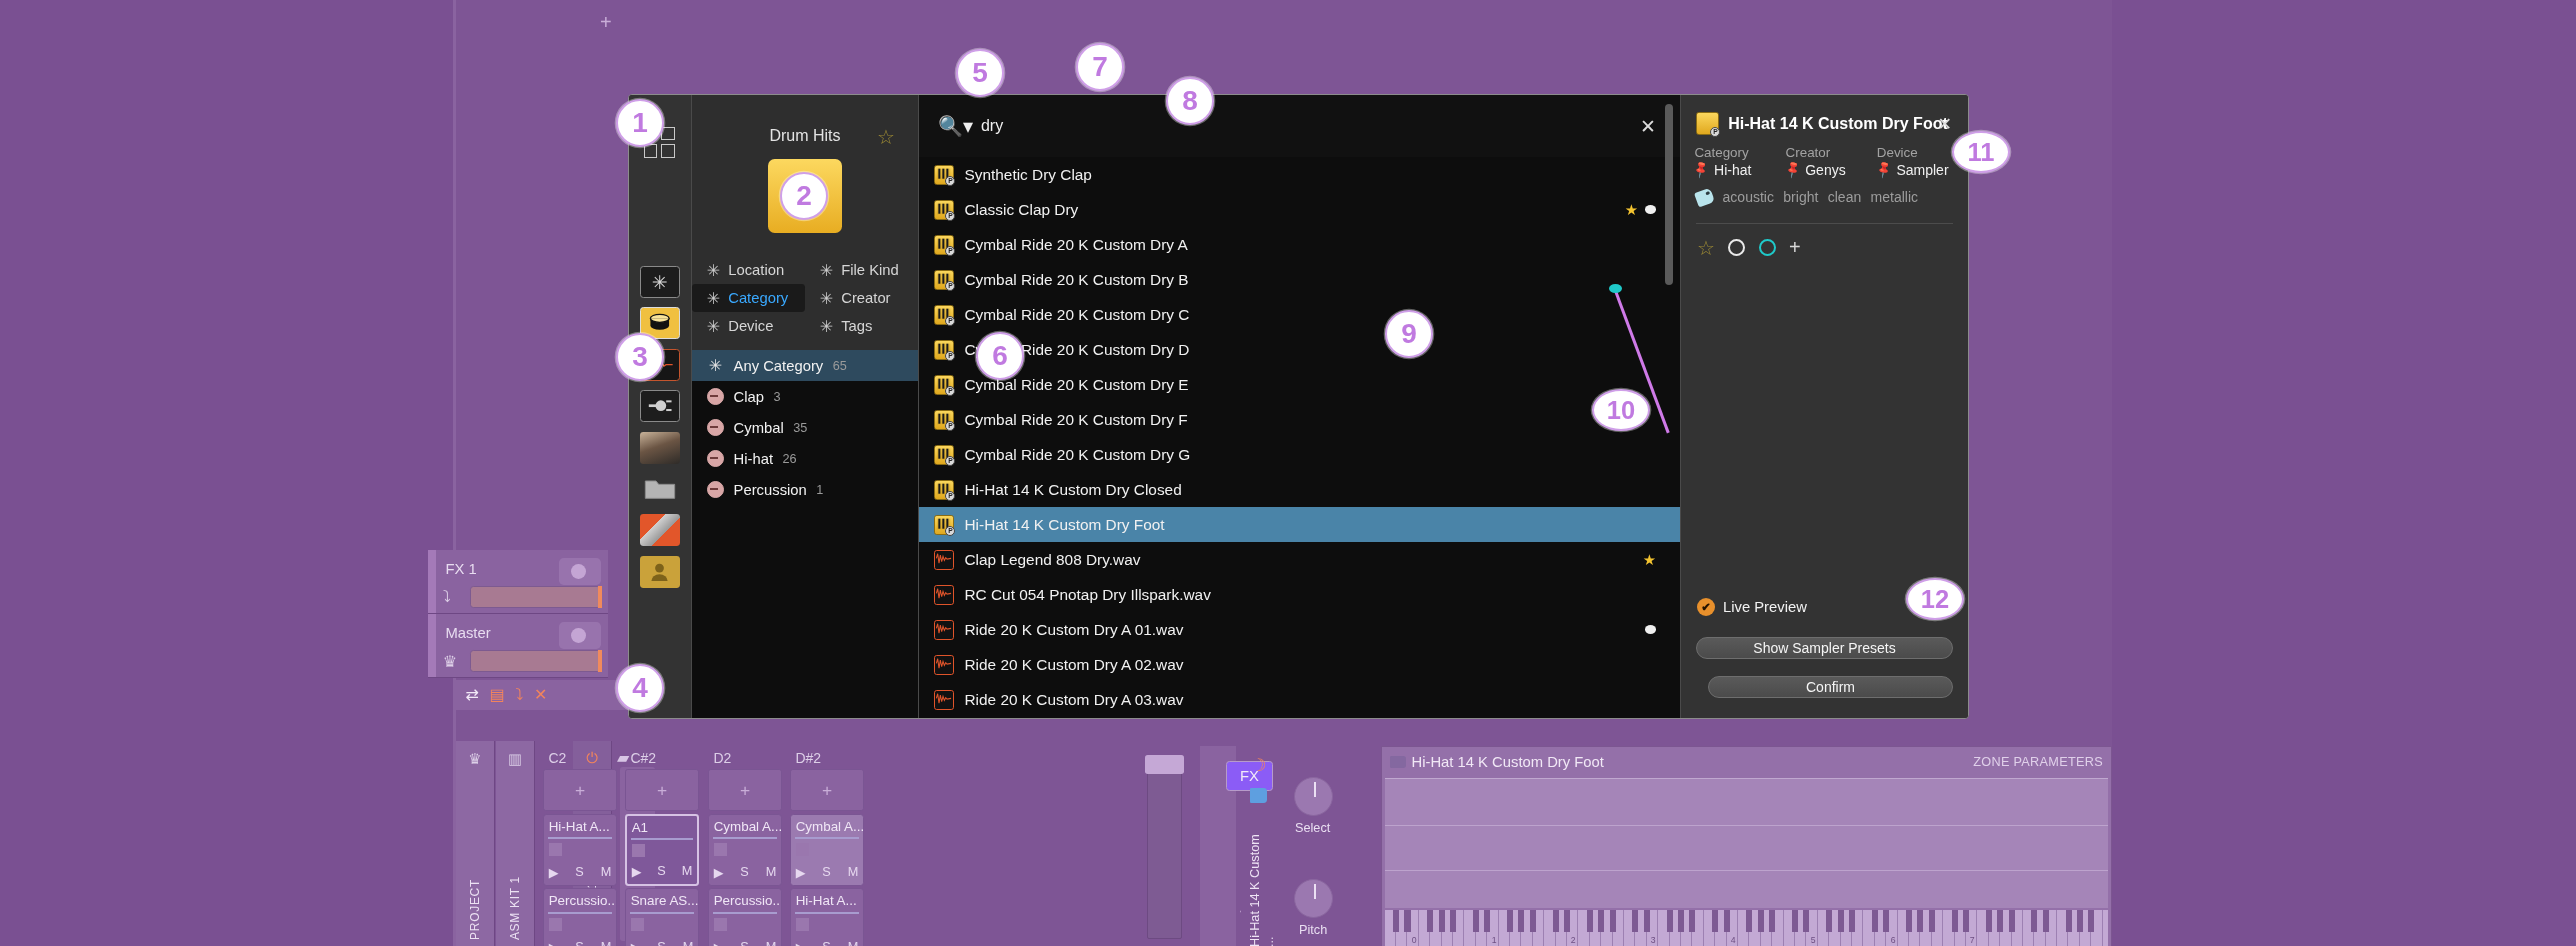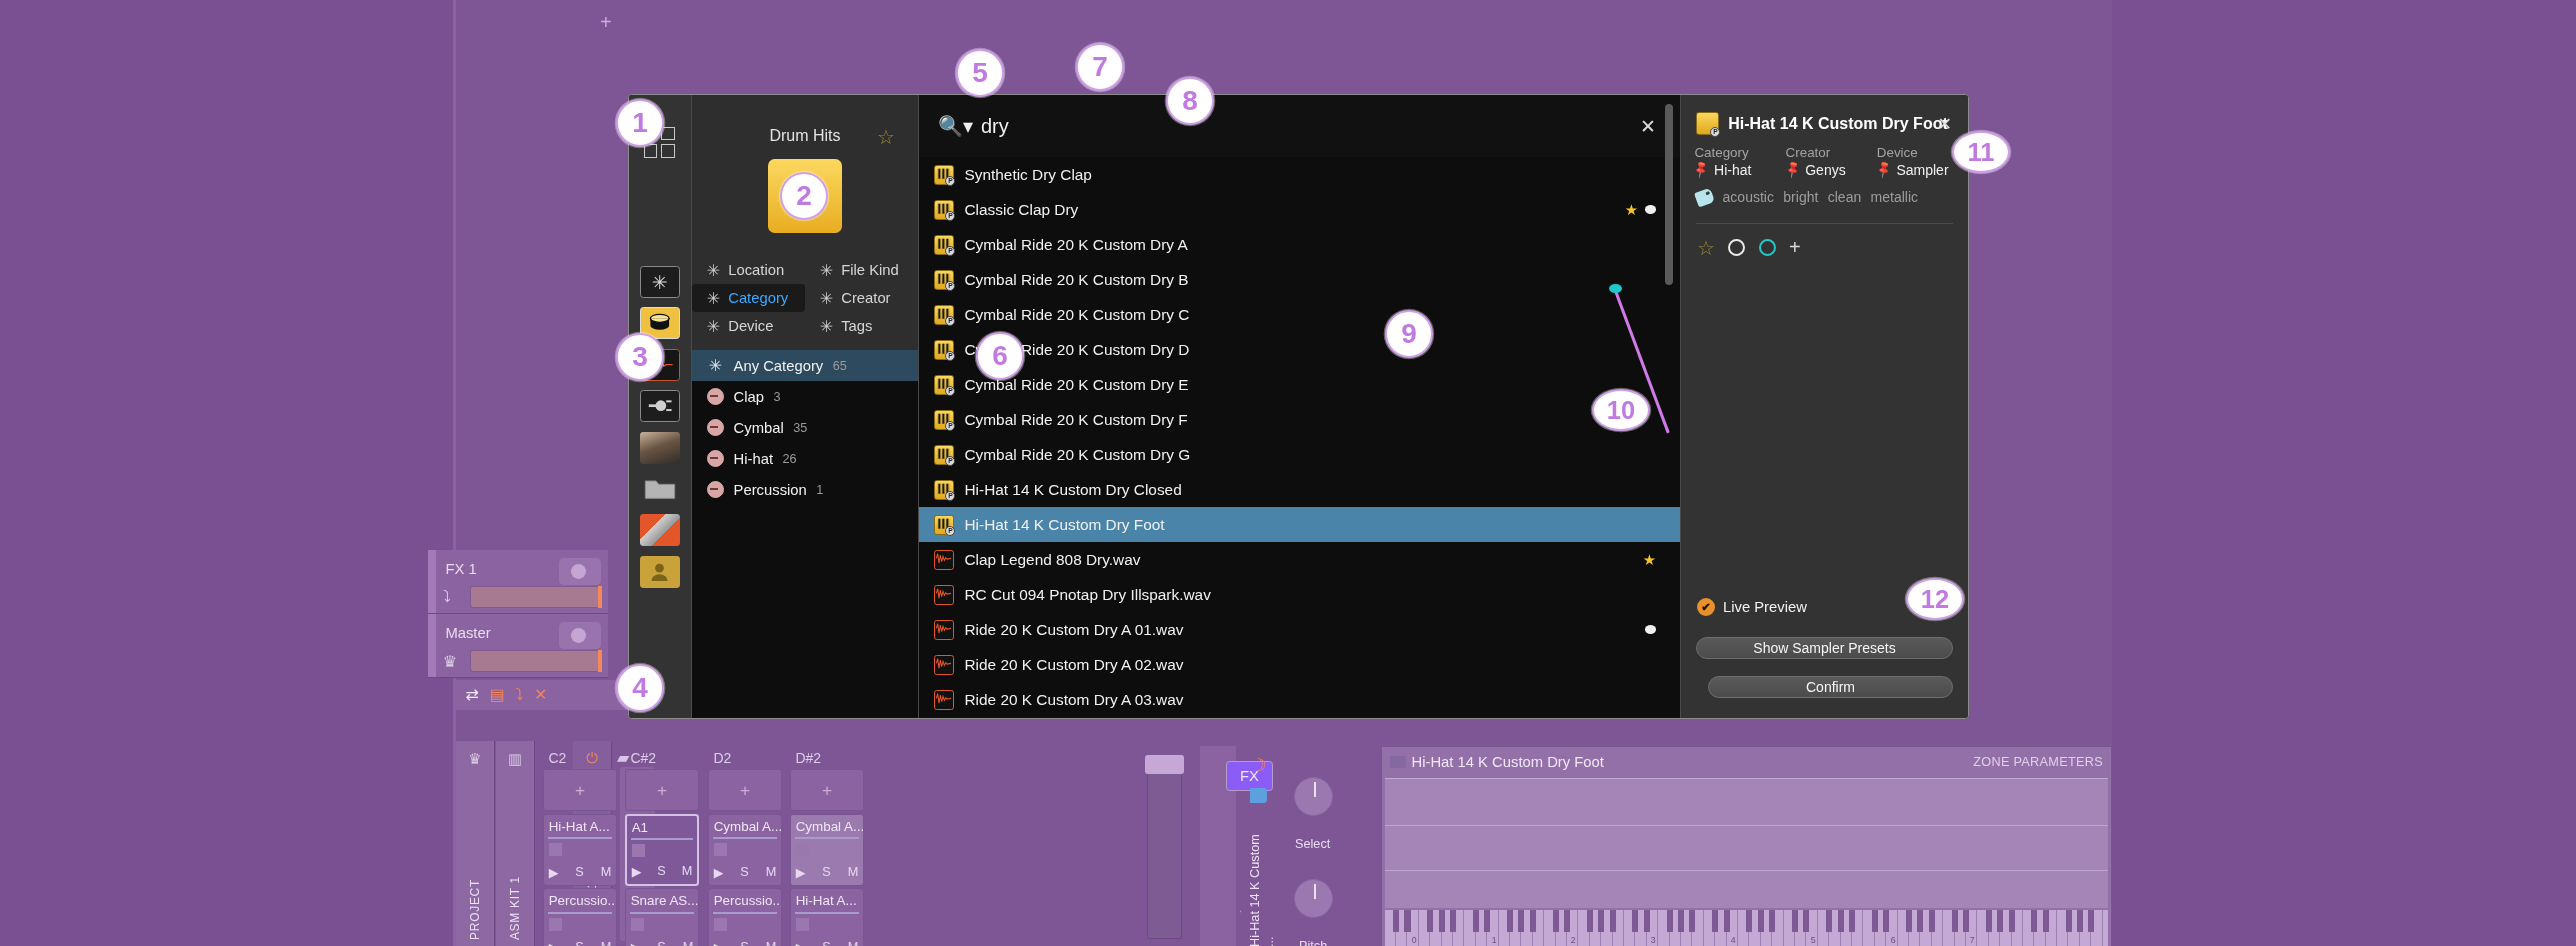--- a/index.html
+++ b/index.html
@@ -58,21 +58,21 @@
   #zone-params-lbl { position:absolute; right:8px; top:8px; color:#e0d0ea; font-size:12.7px; letter-spacing:0.3px;}
   #zone-body { position:absolute; left:2.7px; right:2.7px; top:31px; bottom:38px; background:#a585b8; border-top:1.3px solid #c0a8d0;}
   #zone-body .rule { position:absolute; left:0; right:0; height:1.3px; background:#bda3cd;}
   #keybed { position:absolute; left:2.7px; right:2.7px; bottom:0; height:36px; background:#c3a9d4; overflow:hidden;}
   .wk { position:absolute; top:0; bottom:0; width:11.4px; border-right:0.7px solid #9d80b2;}
   .bk { position:absolute; top:0; height:22px; width:6.7px; background:#7d5a93;}
   .kl { position:absolute; bottom:1.3px; font-size:8.7px; color:#6d4f82;}
   #zone-side { position:absolute; left:1247px; top:746px; width:134px; height:201px;}
   .knob { position:absolute; width:39px;height:39px;border-radius:50%;background:#9b78b0;border:1.3px solid #8a669f;}
   .knob::after{content:"";position:absolute;left:50%;top:4px;width:2px;height:14.8px;background:#ece0f4;transform-origin:bottom center;}
-  .knoblbl{position:absolute;color:#eadff2;font-size:12.7px;margin-top:16px;}
+  .knoblbl{position:absolute;color:#eadff2;font-size:12.7px;}
 
   
   #browser {
     position:absolute; left:628px; top:94px; width:1341px; height:625px;
     background:#2b2b2b; border:1.3px solid #8c8c8c; border-radius:4px;
     display:flex; overflow:hidden;
   }
   
   #rail { width:62px; background:#333333; position:relative; flex:0 0 62px; }
   #rail-grid { position:absolute; left:14.8px; top:32px; width:32px; height:32px;}
@@ -102,21 +102,21 @@
   .catrow { height:31px; display:flex; align-items:center; gap:9.4px; padding-left:14.8px; color:#f2f2f2; font-size:14.8px;}
   .catrow.sel { background:#2e4a5e; }
   .catrow .cnt { color:#9a9a9a; font-size:12.7px;}
   .catdot { width:17.4px;height:17.4px;border-radius:50%;border:1.3px solid #d9a8a8;background:#d8a6a6; flex:0 0 17.4px; position:relative;}
   .catdot::after{content:"";position:absolute;left:2px;top:6px;width:8px;height:2.7px;background:#6e3b3b;}
 
   
   #col-results { flex:1; background:#0d0d0d; position:relative; min-width:0;}
   #searchbar { height:62px; background:#111; display:flex; align-items:center; padding:0 19px; position:relative;}
   #search-q { color:#efefef; font-size:20px; }
-  #search-val { color:#efefef; font-size:20px; margin-left:8px;}
+  #search-val { color:#efefef; font-size:16px; margin-left:8px;}
   #search-clear { position:absolute; right:24px; top:50%; transform:translateY(-50%); color:#dcdcdc; font-size:19px;}
   #results { position:absolute; top:62px; left:0; right:0; bottom:0; overflow:hidden; }
   .res { height:35px; display:flex; align-items:center; padding-left:14.8px; position:relative; color:#f1f1f1; font-size:15.4px;}
   .res.sel { background:#4a84a8; }
   .res .rname { margin-left:10.7px; white-space:nowrap;}
   .ricon { width:20px; height:20px; flex:0 0 20px; border-radius:2.7px; position:relative;}
   .ricon.preset { background:linear-gradient(180deg,#fbd75d,#e0a81e); border:0.7px solid #8a6c14;}
   .ricon.wav { background:#111; border:1.3px solid #e0542a;}
   .ricon .pbadge{position:absolute;right:-2.7px;bottom:-2.7px;width:10px;height:10px;border-radius:50%;background:#d9d9d9;border:0.7px solid #444;font-size:6.7px;color:#222;text-align:center;line-height:8.7px;font-weight:bold;}
   .res .mk { position:absolute; right:24px; display:flex; gap:6.7px; align-items:center;}
@@ -735,21 +735,21 @@
             </svg></span>
           <span class="rname">Clap Legend 808 Dry.wav</span>
           <span class="mk">
             <span class="star">★</span>
           </span>
         </div>
         <div class="res">
           <span class="ricon wav"><svg width="17.4" height="14.8" viewBox="0 0 26 22">
               <path d="M2 11 L4 4 L6 18 L8 6 L10 16 L12 8 L14 14 L16 10 L18 12 L24 11" fill="none" stroke="#e0542a" stroke-width="1.6"></path>
             </svg></span>
-          <span class="rname">RC Cut 094 Pnotap Dry Illspark.wav</span>
+          <span class="rname">RC Cut 054 Pnotap Dry Illspark.wav</span>
         </div>
         <div class="res">
           <span class="ricon wav"><svg width="17.4" height="14.8" viewBox="0 0 26 22">
               <path d="M2 11 L4 4 L6 18 L8 6 L10 16 L12 8 L14 14 L16 10 L18 12 L24 11" fill="none" stroke="#e0542a" stroke-width="1.6"></path>
             </svg></span>
           <span class="rname">Ride 20 K Custom Dry A 01.wav</span>
           <span class="mk">
             <span class="wh"></span>
           </span>
         </div>

